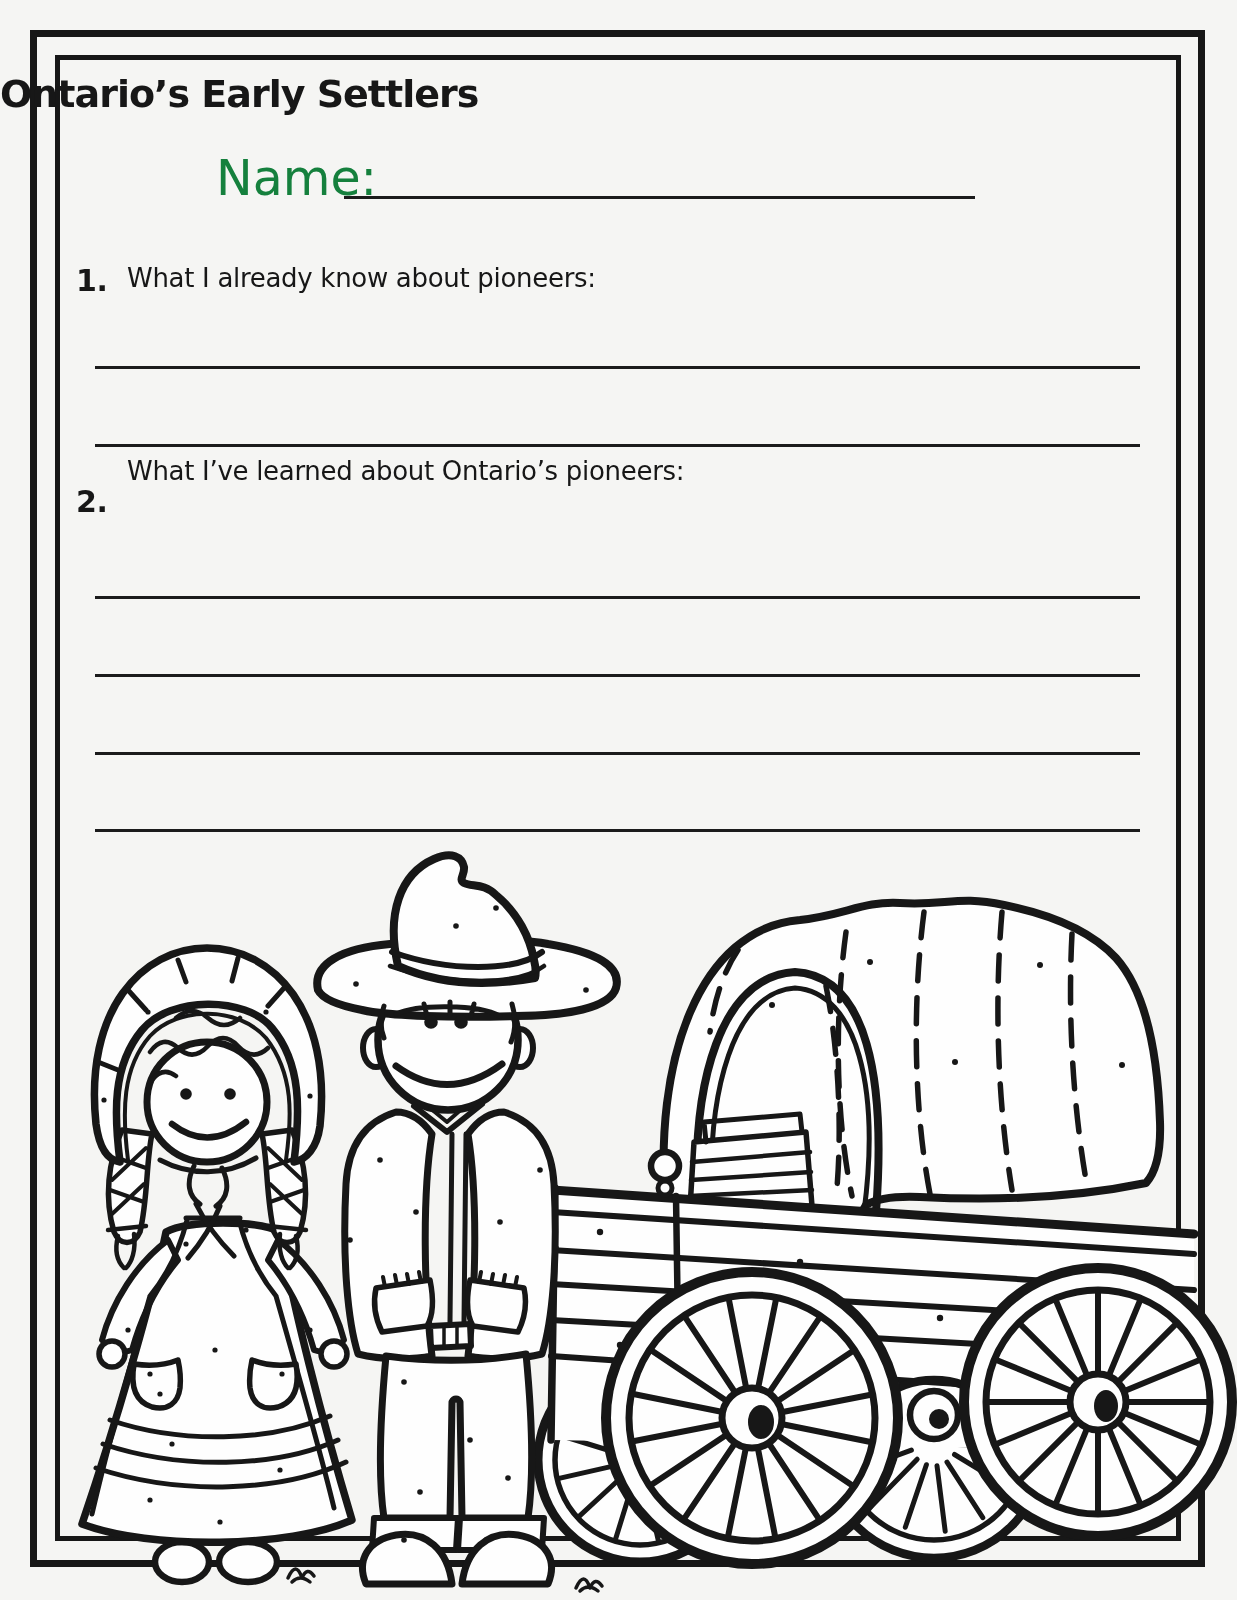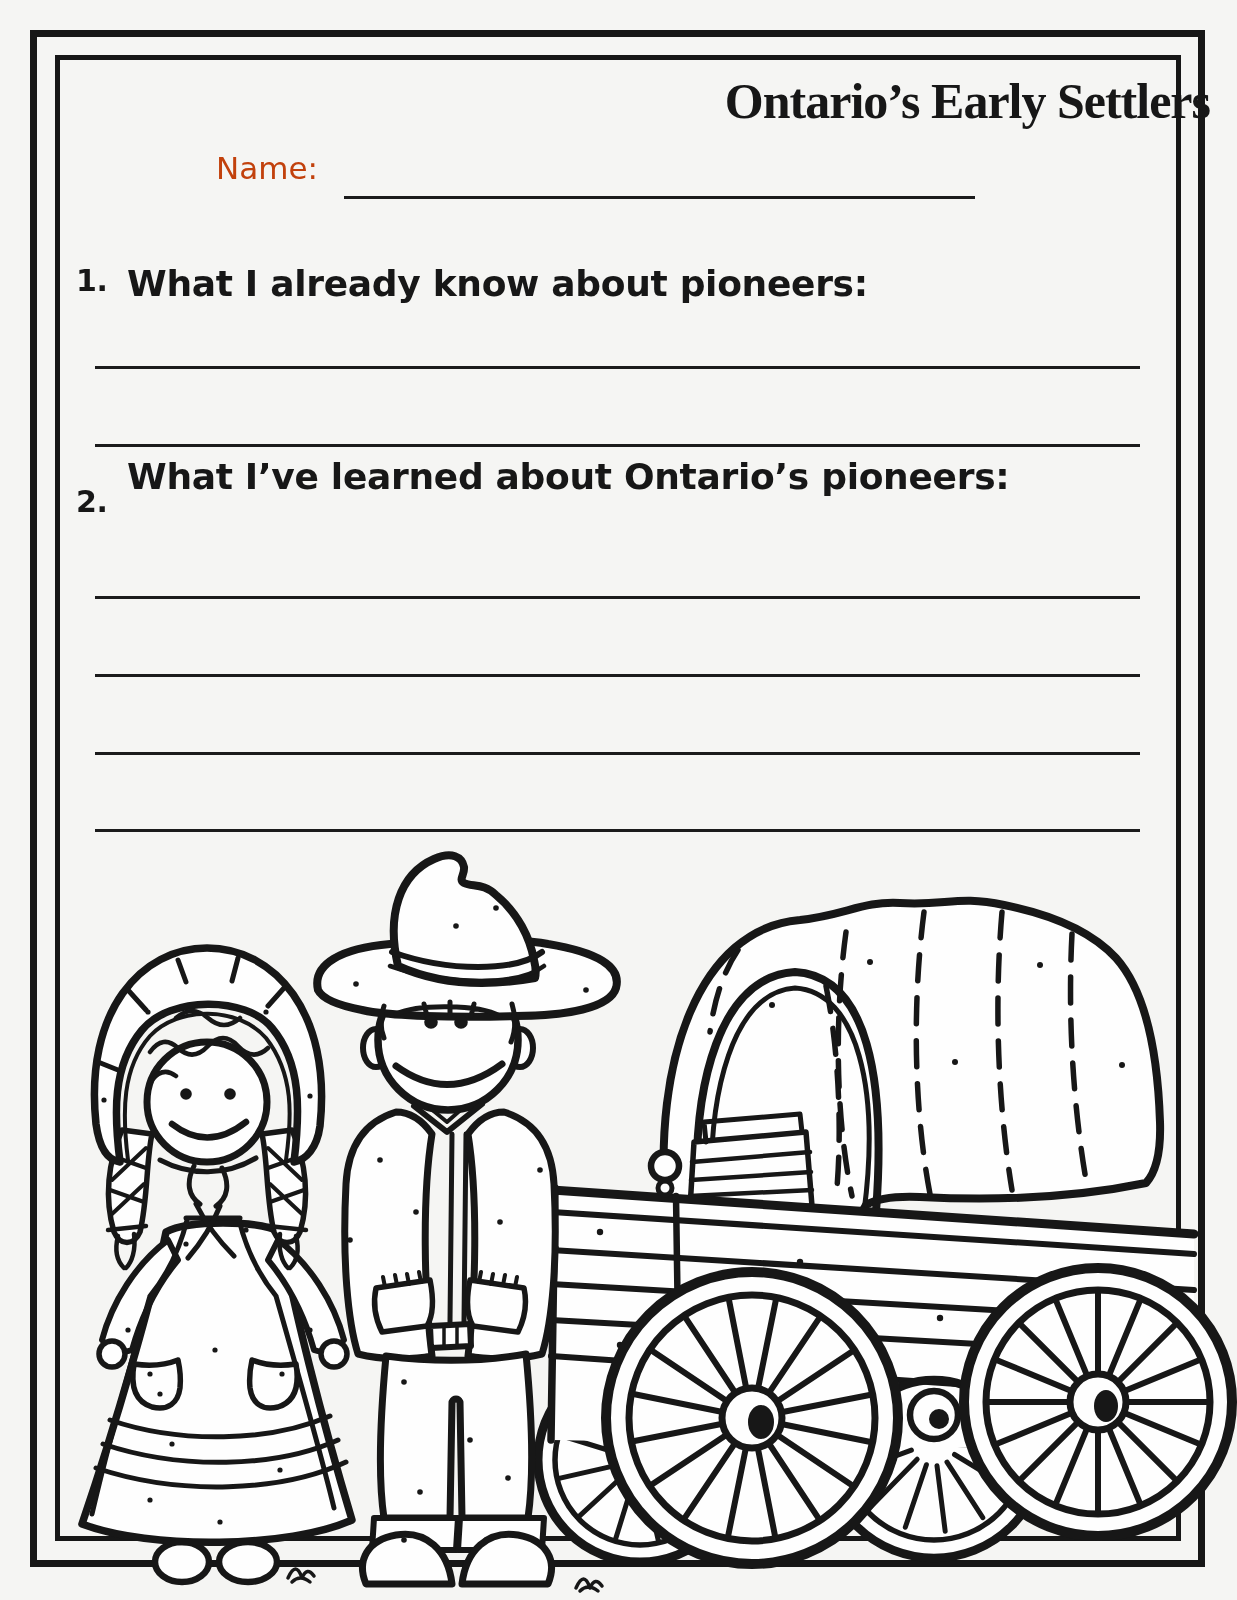--- a/index.html
+++ b/index.html
@@ -8,25 +8,25 @@
     width:1237px;height:1600px;position:relative;overflow:hidden;
     background:var(--paper);
     font-family:"DejaVu Sans","Liberation Sans",sans-serif;
     color:var(--ink);
   }
   .abs{position:absolute;}
   
   .outer-border{left:30px;top:30px;width:1175px;height:1537px;border:7px solid var(--ink);box-sizing:border-box;z-index:1;}
   .inner-border{left:55px;top:55px;width:1126px;height:1486px;border:5px solid var(--ink);box-sizing:border-box;z-index:1;}
   
-  .title{left:0;top:72px;width:1210px;text-align:right;font-size:50px;font-weight:bold;letter-spacing:-1px;z-index:2;font-family:Liberation Serif, serif;}
-  .name-row{left:216px;top:150px;font-size:31px;color:#c2410c;z-index:2;}
+  .title{left:0;top:72px;width:1210px;text-align:left;font-size:38px;font-weight:bold;letter-spacing:-1px;z-index:2;}
+  .name-row{left:216px;top:150px;font-size:49px;color:#15803d;z-index:2;}
   .name-line{left:344px;top:196px;width:631px;height:3px;background:#1b1b1b;z-index:2;}
   .q-num{font-size:30px;font-weight:bold;letter-spacing:-0.3px;z-index:2;}
-  .q-text{font-size:36px;font-weight:bold;letter-spacing:-0.3px;z-index:2;}
+  .q-text{font-size:26px;font-weight:normal;letter-spacing:-0.3px;z-index:2;}
   .q1n{left:76px;top:263px;} .q1t{left:127px;top:263px;}
   .q2n{left:76px;top:484px;} .q2t{left:127px;top:456px;}
   .rule{left:95px;width:1045px;height:3px;background:#1b1b1b;z-index:2;}
   .r1{top:366px;} .r2{top:444px;} .r3{top:596px;} .r4{top:674px;} .r5{top:752px;} .r6{top:829px;}
   
   svg.scene{left:0;top:0;width:1237px;height:1600px;z-index:3;pointer-events:none;}
   svg .o{fill:var(--fill);stroke:var(--ink);}
   svg .s{fill:none;stroke:var(--ink);}
   svg .d{fill:var(--ink);stroke:none;}
   svg *{stroke-linecap:round;stroke-linejoin:round;}

